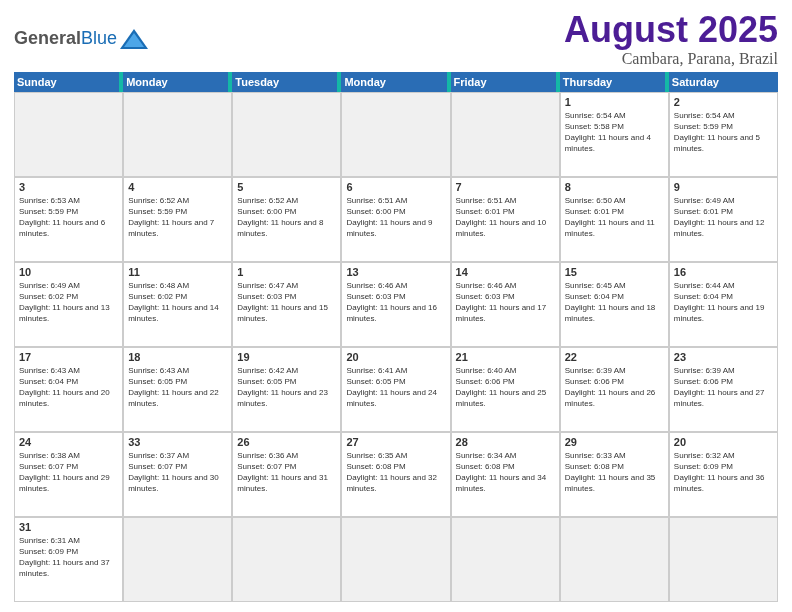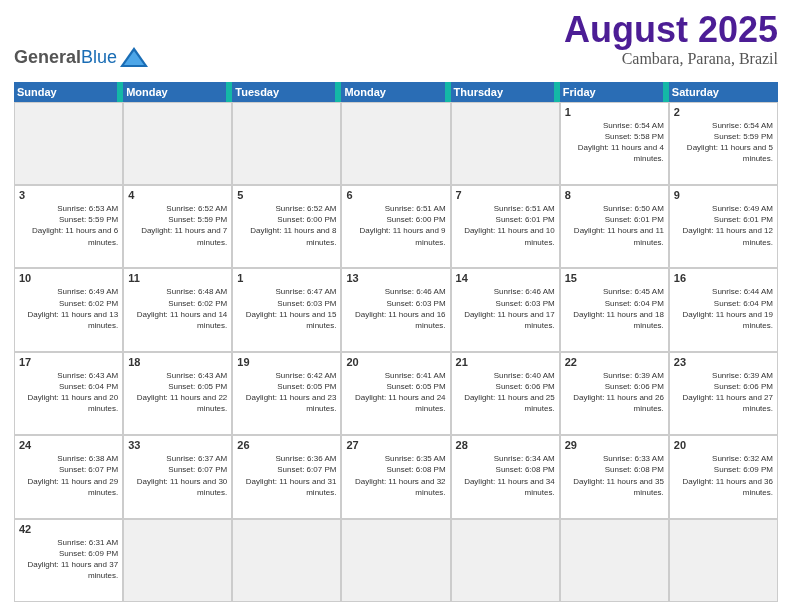--- a/index.html
+++ b/index.html
@@ -13,22 +13,22 @@
     .page {
       width: 792px;
       height: 612px;
       display: flex;
       flex-direction: column;
       padding: 10px 14px 10px 14px;
     }
     .header {
       display: flex;
       justify-content: space-between;
-      align-items: flex-end;
-      margin-bottom: 14px;
+      align-items: center;
+      margin-bottom: 4px;
     }
     .logo {
       display: flex;
       flex-direction: column;
       align-items: flex-start;
     }
     .logo-text {
       display: flex;
       align-items: center;
       font-size: 20px;
@@ -66,21 +66,21 @@
       display: grid;
       grid-template-columns: repeat(7, 1fr);
       background: #2a6db5;
     }
     .cal-header-cell {
       color: #fff;
       font-size: 11px;
       font-weight: bold;
       padding: 4px 3px;
       text-align: left;
-      border-right: 6px solid #14b8a6;
+      border-right: 4px solid #14b8a6;
     }
     .cal-header-cell:last-child { border-right: none; }
     .cal-grid {
       display: grid;
       grid-template-columns: repeat(7, 1fr);
       flex: 1;
     }
     .cal-cell {
       border: 0.5px solid #ccc;
       padding: 3px 4px;
@@ -96,21 +96,20 @@
     .day-num {
       font-size: 11px;
       font-weight: bold;
       margin-bottom: 2px;
       display: block;
     }
     .day-info {
       line-height: 1.4;
       font-size: 8px;
       color: #333;
-      text-align: right;
     }
   </style>
 </head>
 <body>
 
 <div class="page">
   <div class="header">
     <div class="logo">
       <div class="logo-text">
         <span class="logo-general">General</span>
@@ -126,22 +125,22 @@
       <div class="calendar-subtitle">Cambara, Parana, Brazil</div>
     </div>
   </div>
 
   <div class="calendar">
     <div class="cal-header-row" id="cal-header">
         <div class="cal-header-cell">Sunday</div>
         <div class="cal-header-cell">Monday</div>
         <div class="cal-header-cell">Tuesday</div>
         <div class="cal-header-cell">Monday</div>
+        <div class="cal-header-cell">Friday</div>
         <div class="cal-header-cell">Thursday</div>
-        <div class="cal-header-cell">Friday</div>
         <div class="cal-header-cell">Saturday</div>
       </div>
     <div class="cal-grid" id="cal-grid">
         <div class="cal-cell empty"></div>
         <div class="cal-cell empty"></div>
         <div class="cal-cell empty"></div>
         <div class="cal-cell empty"></div>
         <div class="cal-cell empty"></div>
         <div class="cal-cell">
           <span class="day-num">1</span>
@@ -257,21 +256,21 @@
         </div>
         <div class="cal-cell">
           <span class="day-num">29</span>
           <div class="day-info">Sunrise: 6:33 AM<br>Sunset: 6:08 PM<br>Daylight: 11 hours and 35 minutes.</div>
         </div>
         <div class="cal-cell">
           <span class="day-num">20</span>
           <div class="day-info">Sunrise: 6:32 AM<br>Sunset: 6:09 PM<br>Daylight: 11 hours and 36 minutes.</div>
         </div>
         <div class="cal-cell">
-          <span class="day-num">42</span>
+          <span class="day-num">31</span>
           <div class="day-info">Sunrise: 6:31 AM<br>Sunset: 6:09 PM<br>Daylight: 11 hours and 37 minutes.</div>
         </div>
         <div class="cal-cell empty"></div>
         <div class="cal-cell empty"></div>
         <div class="cal-cell empty"></div>
         <div class="cal-cell empty"></div>
         <div class="cal-cell empty"></div>
         <div class="cal-cell empty"></div>
       </div>
   </div>

